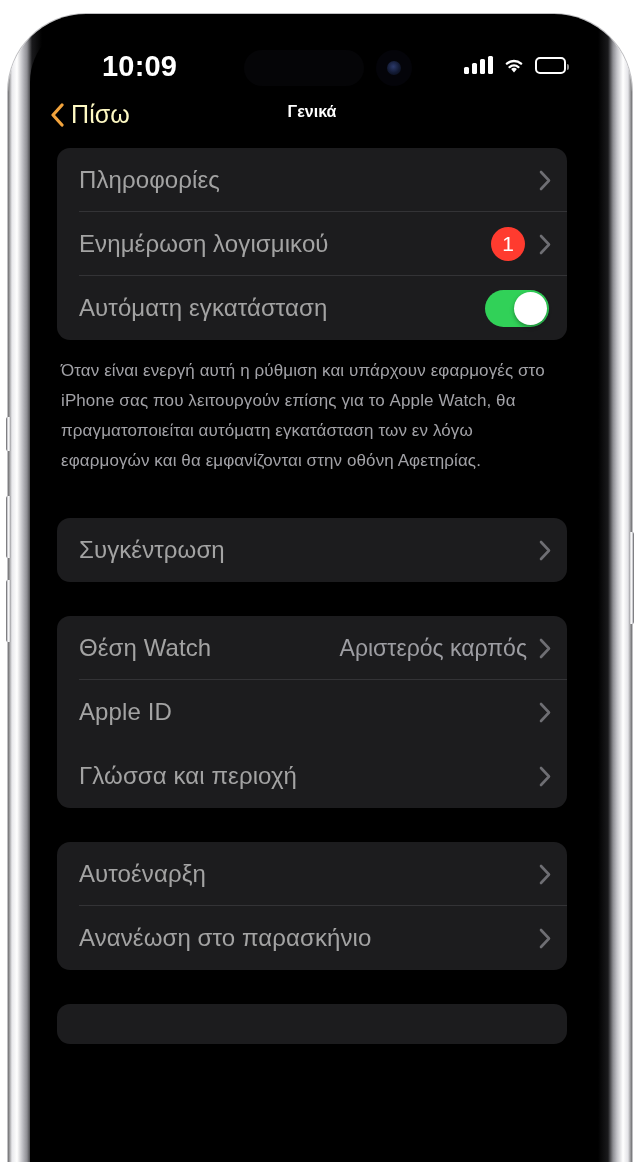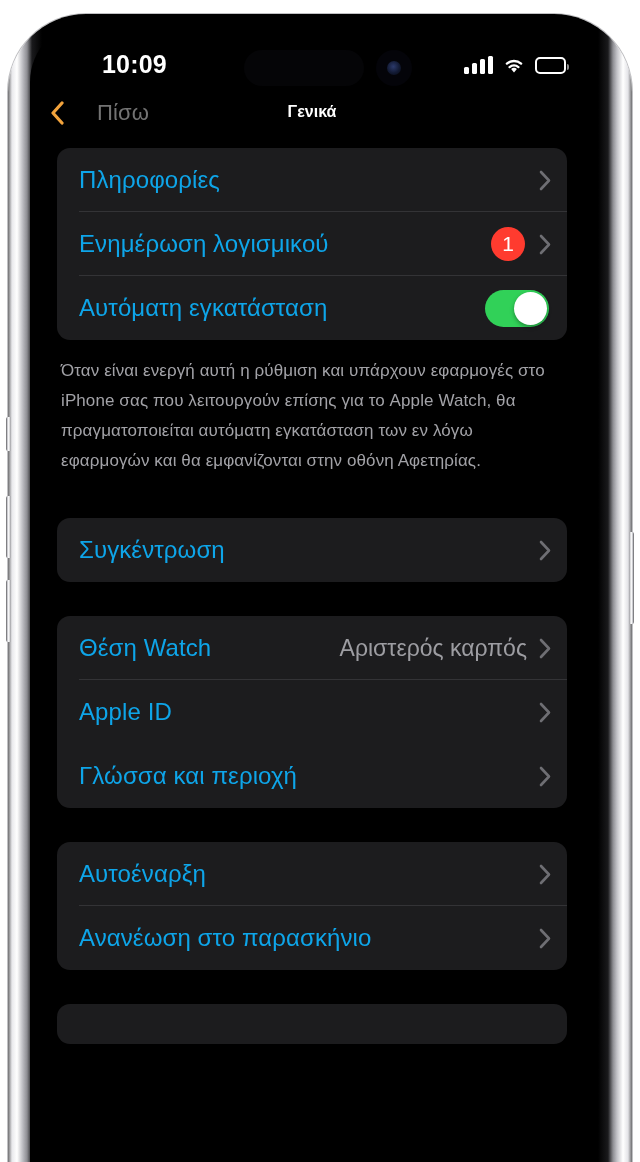--- a/index.html
+++ b/index.html
@@ -87,21 +87,21 @@
   
   .status-bar {
     position: absolute;
     left: 0; top: 0;
     width: 552px; height: 64px;
     color: #fff;
   }
   .status-time {
     position: absolute;
     left: 66px; top: 22px;
-    font-size: 25px;
+    font-size: 29px;
     font-weight: bold;
     letter-spacing: .2px;
     color: #ffffff;
   }
   .dyn-island {
     position: absolute;
     left: 208px; top: 22px;
     width: 120px; height: 36px;
     background: #050507;
     border-radius: 20px;
@@ -164,24 +164,23 @@
   .back-btn {
     position: absolute;
     left: 14px; top: 8px;
     display: flex;
     align-items: center;
     gap: 7px;
     cursor: pointer;
   }
   .back-chevron { width: 14px; height: 24px; display: block; }
   .back-label {
-    font-size: 22px;
-    color: #737373;
+    font-size: 25px;
+    color: #fef9c3;
     letter-spacing: .1px;
-    margin-left: 26px;
   }
   .nav-title {
     position: absolute;
     left: 0; top: 11px;
     width: 552px;
     text-align: center;
     font-size: 16px;
     font-weight: bold;
     color: #ffffff;
   }
@@ -213,21 +212,21 @@
   .row .divider {
     position: absolute;
     left: 22px; right: 0; bottom: 0;
     height: 1px;
     background: #333336;
   }
   .row:last-child .divider { display: none; }
 
   .row-label {
     font-size: 24px;
-    color: #0ea5e9;
+    color: #a3a3a3;
     letter-spacing: .1px;
     white-space: nowrap;
   }
   .row-spacer { flex: 1 1 auto; }
   .row-value {
     font-size: 23px;
     color: #9D9DA2;
     margin-right: 12px;
     white-space: nowrap;
   }

